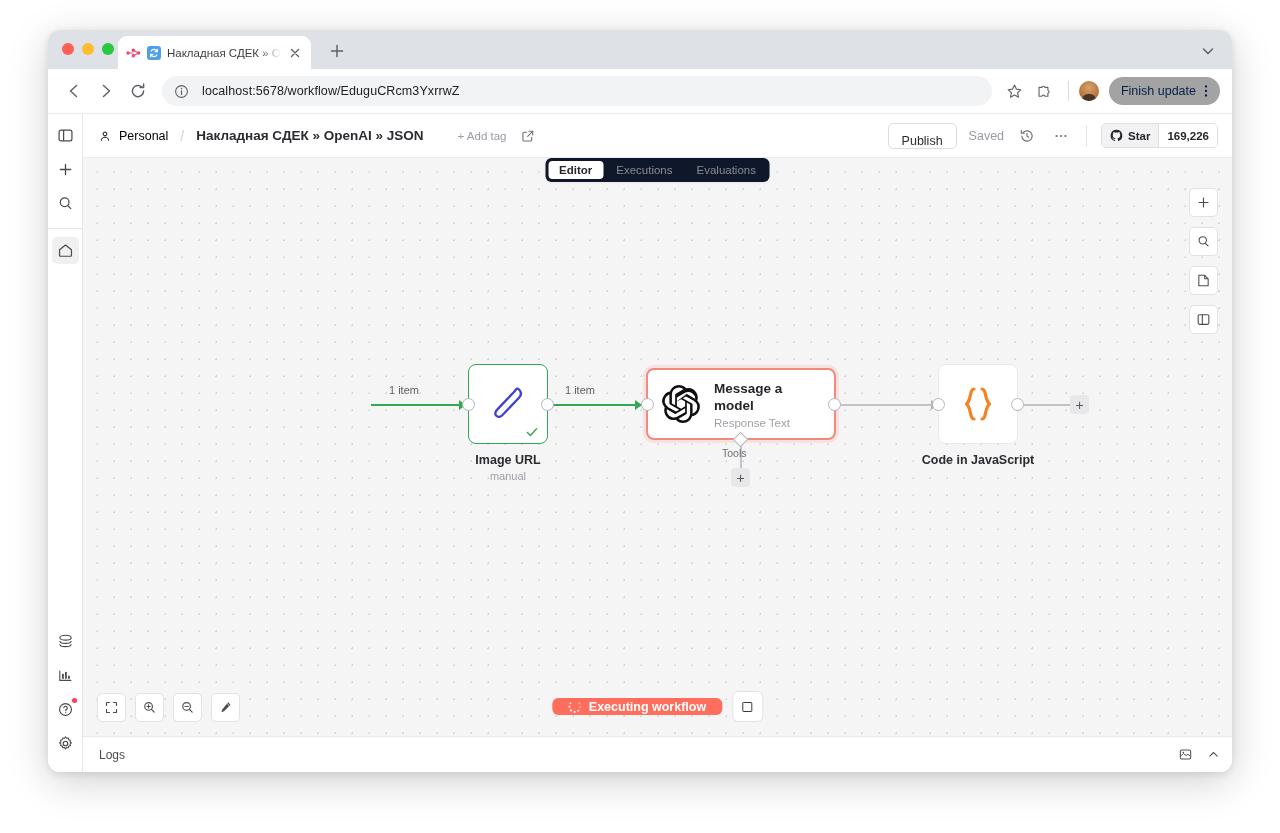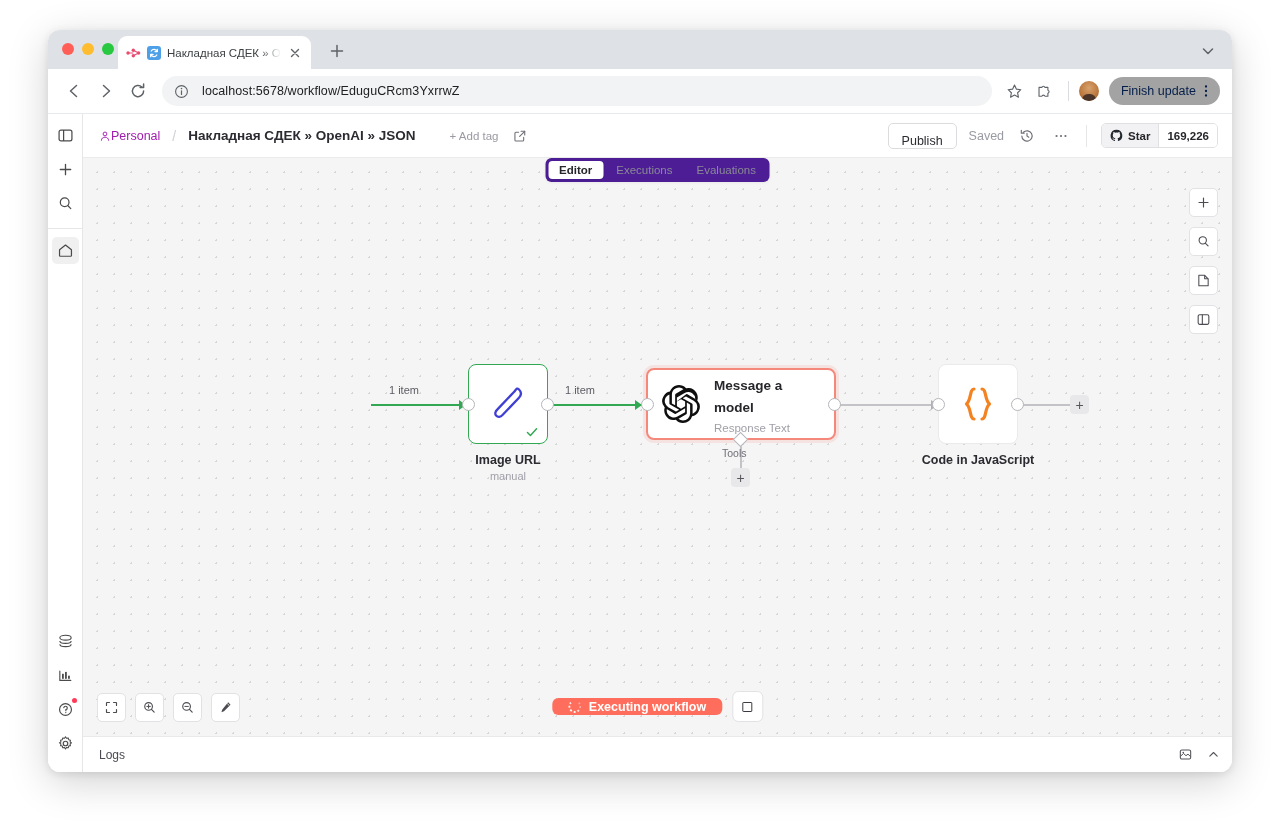--- a/index.html
+++ b/index.html
@@ -199,22 +199,22 @@
     background: #ffffff;
     border-bottom: 1px solid #ebebeb;
     display: flex;
     align-items: center;
     padding: 0 14px 0 16px;
     gap: 10px;
     position: relative;
     z-index: 5;
   }
   .crumb-project {
-    display: flex; align-items: center; gap: 0;
-    font-size: 12.5px; color: #a21caf;
+    display: flex; align-items: center; gap: 8px;
+    font-size: 12.5px; color: #000000;
   }
   .crumb-sep { color: #d0d0d6; font-size: 14px; margin: 0 2px; }
   .wf-name { font-size: 13.5px; color: #2b2b31; font-weight: 700; }
   .add-tag { font-size: 11.5px; color: #9a9aa4; margin-left: 24px; }
   .hdr-icon-btn {
     width: 22px; height: 22px;
     display: flex; align-items: center; justify-content: center;
     color: #6f6f78;
   }
   .hdr-right { margin-left: auto; display: flex; align-items: center; gap: 12px; }
@@ -245,21 +245,21 @@
     border-left: 1px solid #e0e0e3;
   }
 
   
   .tabs-pill {
     position: absolute;
     left: 50%; transform: translateX(-50%);
     top: 44px;
     display: flex;
     align-items: center;
-    background: #4c1d95;
+    background: #0f172a;
     border-radius: 6px;
     padding: 3px;
     gap: 2px;
     z-index: 6;
     box-shadow: 0 1px 3px rgba(0,0,0,0.05);
   }
   .wf-tab {
     padding: 3px 11px;
     font-size: 11.5px;
     color: #8a8a94;
@@ -361,21 +361,21 @@
     border-radius: 50%;
     background: #ffffff;
     border: 1.4px solid #b5b5bb;
     top: 50%;
     margin-top: -6.5px;
     z-index: 3;
   }
   .port.out { right: -7px; }
   .port.in { left: -7px; }
 
-  .openai-title { font-size: 13.5px; color: #26262b; font-weight: 600; line-height: 22px; width: 84px; }
+  .openai-title { font-size: 13.5px; color: #26262b; font-weight: 600; line-height: 17px; width: 84px; }
   .openai-sub { font-size: 11.5px; color: #a0a0a8; margin-top: 3px; }
 
   
   .edge { position: absolute; height: 2px; z-index: 1; }
   .edge.green { background: #32a852; }
   .edge.gray { background: #c2c2c7; }
   .arrow {
     position: absolute;
     width: 0; height: 0;
     border-top: 5px solid transparent;

